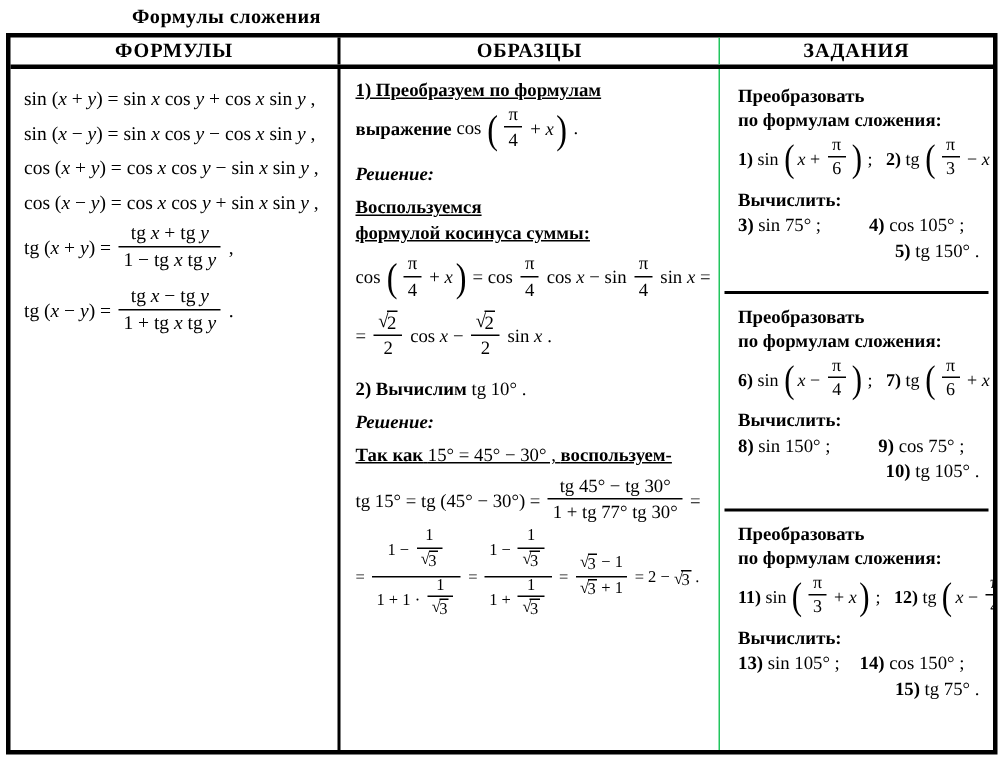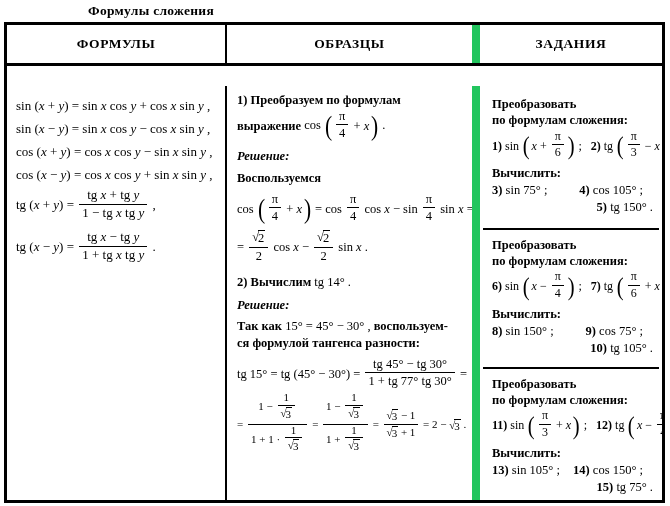--- a/index.html
+++ b/index.html
@@ -1,43 +1,43 @@
 <!DOCTYPE html>
 <html><head>
 <meta charset="utf-8">
 <style>
   html,body{margin:0;padding:0;background:#fff;}
   body{width:670px;height:506px;font-family:"Liberation Serif","DejaVu Serif",serif;color:#000;}
   .page{position:relative;width:670px;height:506px;background:#fff;overflow:hidden;}
   .doc-title{position:absolute;left:88px;top:3px;font-weight:bold;font-size:13.5px;letter-spacing:.3px;}
   .table{position:absolute;left:4px;top:22px;width:661px;height:481px;border:3px solid #000;
          box-sizing:border-box;display:flex;flex-direction:column;background:#fff;}
-  .thead{display:flex;flex:0 0 auto;height:41px;box-sizing:border-box;border-bottom:3px solid #000;}
+  .thead{display:flex;flex:0 0 auto;height:21px;box-sizing:border-box;border-bottom:3px solid #000;}
   .th{display:flex;align-items:center;justify-content:center;font-weight:bold;font-size:13.5px;
       letter-spacing:.6px;box-sizing:border-box;}
   .c1{width:220px;flex:0 0 auto;}
   .c2{width:253px;flex:0 0 auto;}
   .c3{flex:1 1 auto;min-width:0;}
   .th.c1,.td.c1{border-right:2px solid #000;}
-  .th.c2,.td.c2{border-right:8px solid #22c55e;}
+  .th.c2,.td.c2{border-right:1px solid #22c55e;}
   .tbody{display:flex;flex:1 1 auto;min-height:0;}
-  .td{box-sizing:border-box;overflow:hidden;margin-top:20px;}
+  .td{box-sizing:border-box;overflow:hidden;}
   .td.c1{padding:12px 4px 0 9px;}
   .td.c2{padding:7px 6px 0 10px;font-size:12.5px;}
   .td.c3{display:flex;flex-direction:column;padding:3px;font-size:12.5px;}
 
   
   .fline{font-size:13px;margin-bottom:7px;white-space:nowrap;}
   .fline.tall{margin-top:5px;margin-bottom:9px;}
 
   
   .s-line{margin:0 0 3px 0;line-height:1.25;}
   .bold{font-weight:bold;}
   .solution{font-style:italic;font-weight:bold;margin:7px 0 6px;}
-  .tight{margin-bottom:1px;}
+  .tight{margin-bottom:1px;text-decoration:underline;}
   .s-line.math{white-space:nowrap;margin:7px 0 5px;}
   .s-line.tallline{margin:2px 0 6px;}
   .s-line.item2{margin:10px 0 2px;}
   .s-line.big{font-size:11px;margin-top:5px;}
 
   
   .task-block{box-sizing:border-box;padding:7px 6px 2px 9px;}
   .task-block.b1{height:145px;}
   .task-block.b2{height:145px;}
   .task-block.b3{flex:1 1 auto;}
@@ -100,20 +100,21 @@
                 <span class="bigp">(</span>
                 <span class="pmid"><span class="frac">
                     <span class="num">π</span>
                     <span class="den">4</span>
                   </span> + <span class="mi">x</span></span>
                 <span class="bigp">)</span>
               </span> .</span>
         </div>
         <div class="s-line solution">Решение:</div>
         <div class="s-line bold tight">Воспользуемся</div>
+        <div class="s-line bold tight">формулой косинуса суммы:</div>
         <div class="s-line math">cos <span class="pgroup">
               <span class="bigp">(</span>
               <span class="pmid"><span class="frac">
                   <span class="num">π</span>
                   <span class="den">4</span>
                 </span> + <span class="mi">x</span></span>
               <span class="bigp">)</span>
             </span> = cos <span class="frac">
               <span class="num">π</span>
               <span class="den">4</span>
@@ -129,29 +130,28 @@
               <span class="den">2</span>
             </span> cos <span class="mi">x</span> − <span class="frac">
               <span class="num"><span class="sqrt">
                   <span class="radical">√</span>
                   <span class="radicand">2</span>
                 </span></span>
               <span class="den">2</span>
             </span> sin <span class="mi">x</span> .</div>
         <div class="s-line item2">
           <span class="bold">2) Вычислим</span>
-          <span>tg 14° .</span>
+          <span>tg 10° .</span>
         </div>
         <div class="s-line solution">Решение:</div>
         <div class="s-line tight">
           <span class="bold">Так как</span>
           <span>15° = 45° − 30° ,</span>
           <span class="bold">воспользуем-</span>
         </div>
-        <div class="s-line bold tight">ся формулой тангенса разности:</div>
         <div class="s-line math">tg 15° = tg (45° − 30°) = <span class="frac">
               <span class="num">tg 45° − tg 30°</span>
               <span class="den">1 + tg 77° tg 30°</span>
             </span> =</div>
         <div class="s-line math big">= <span class="frac">
               <span class="num">1 − <span class="frac">
                   <span class="num">1</span>
                   <span class="den"><span class="sqrt">
                       <span class="radical">√</span>
                       <span class="radicand">3</span>

